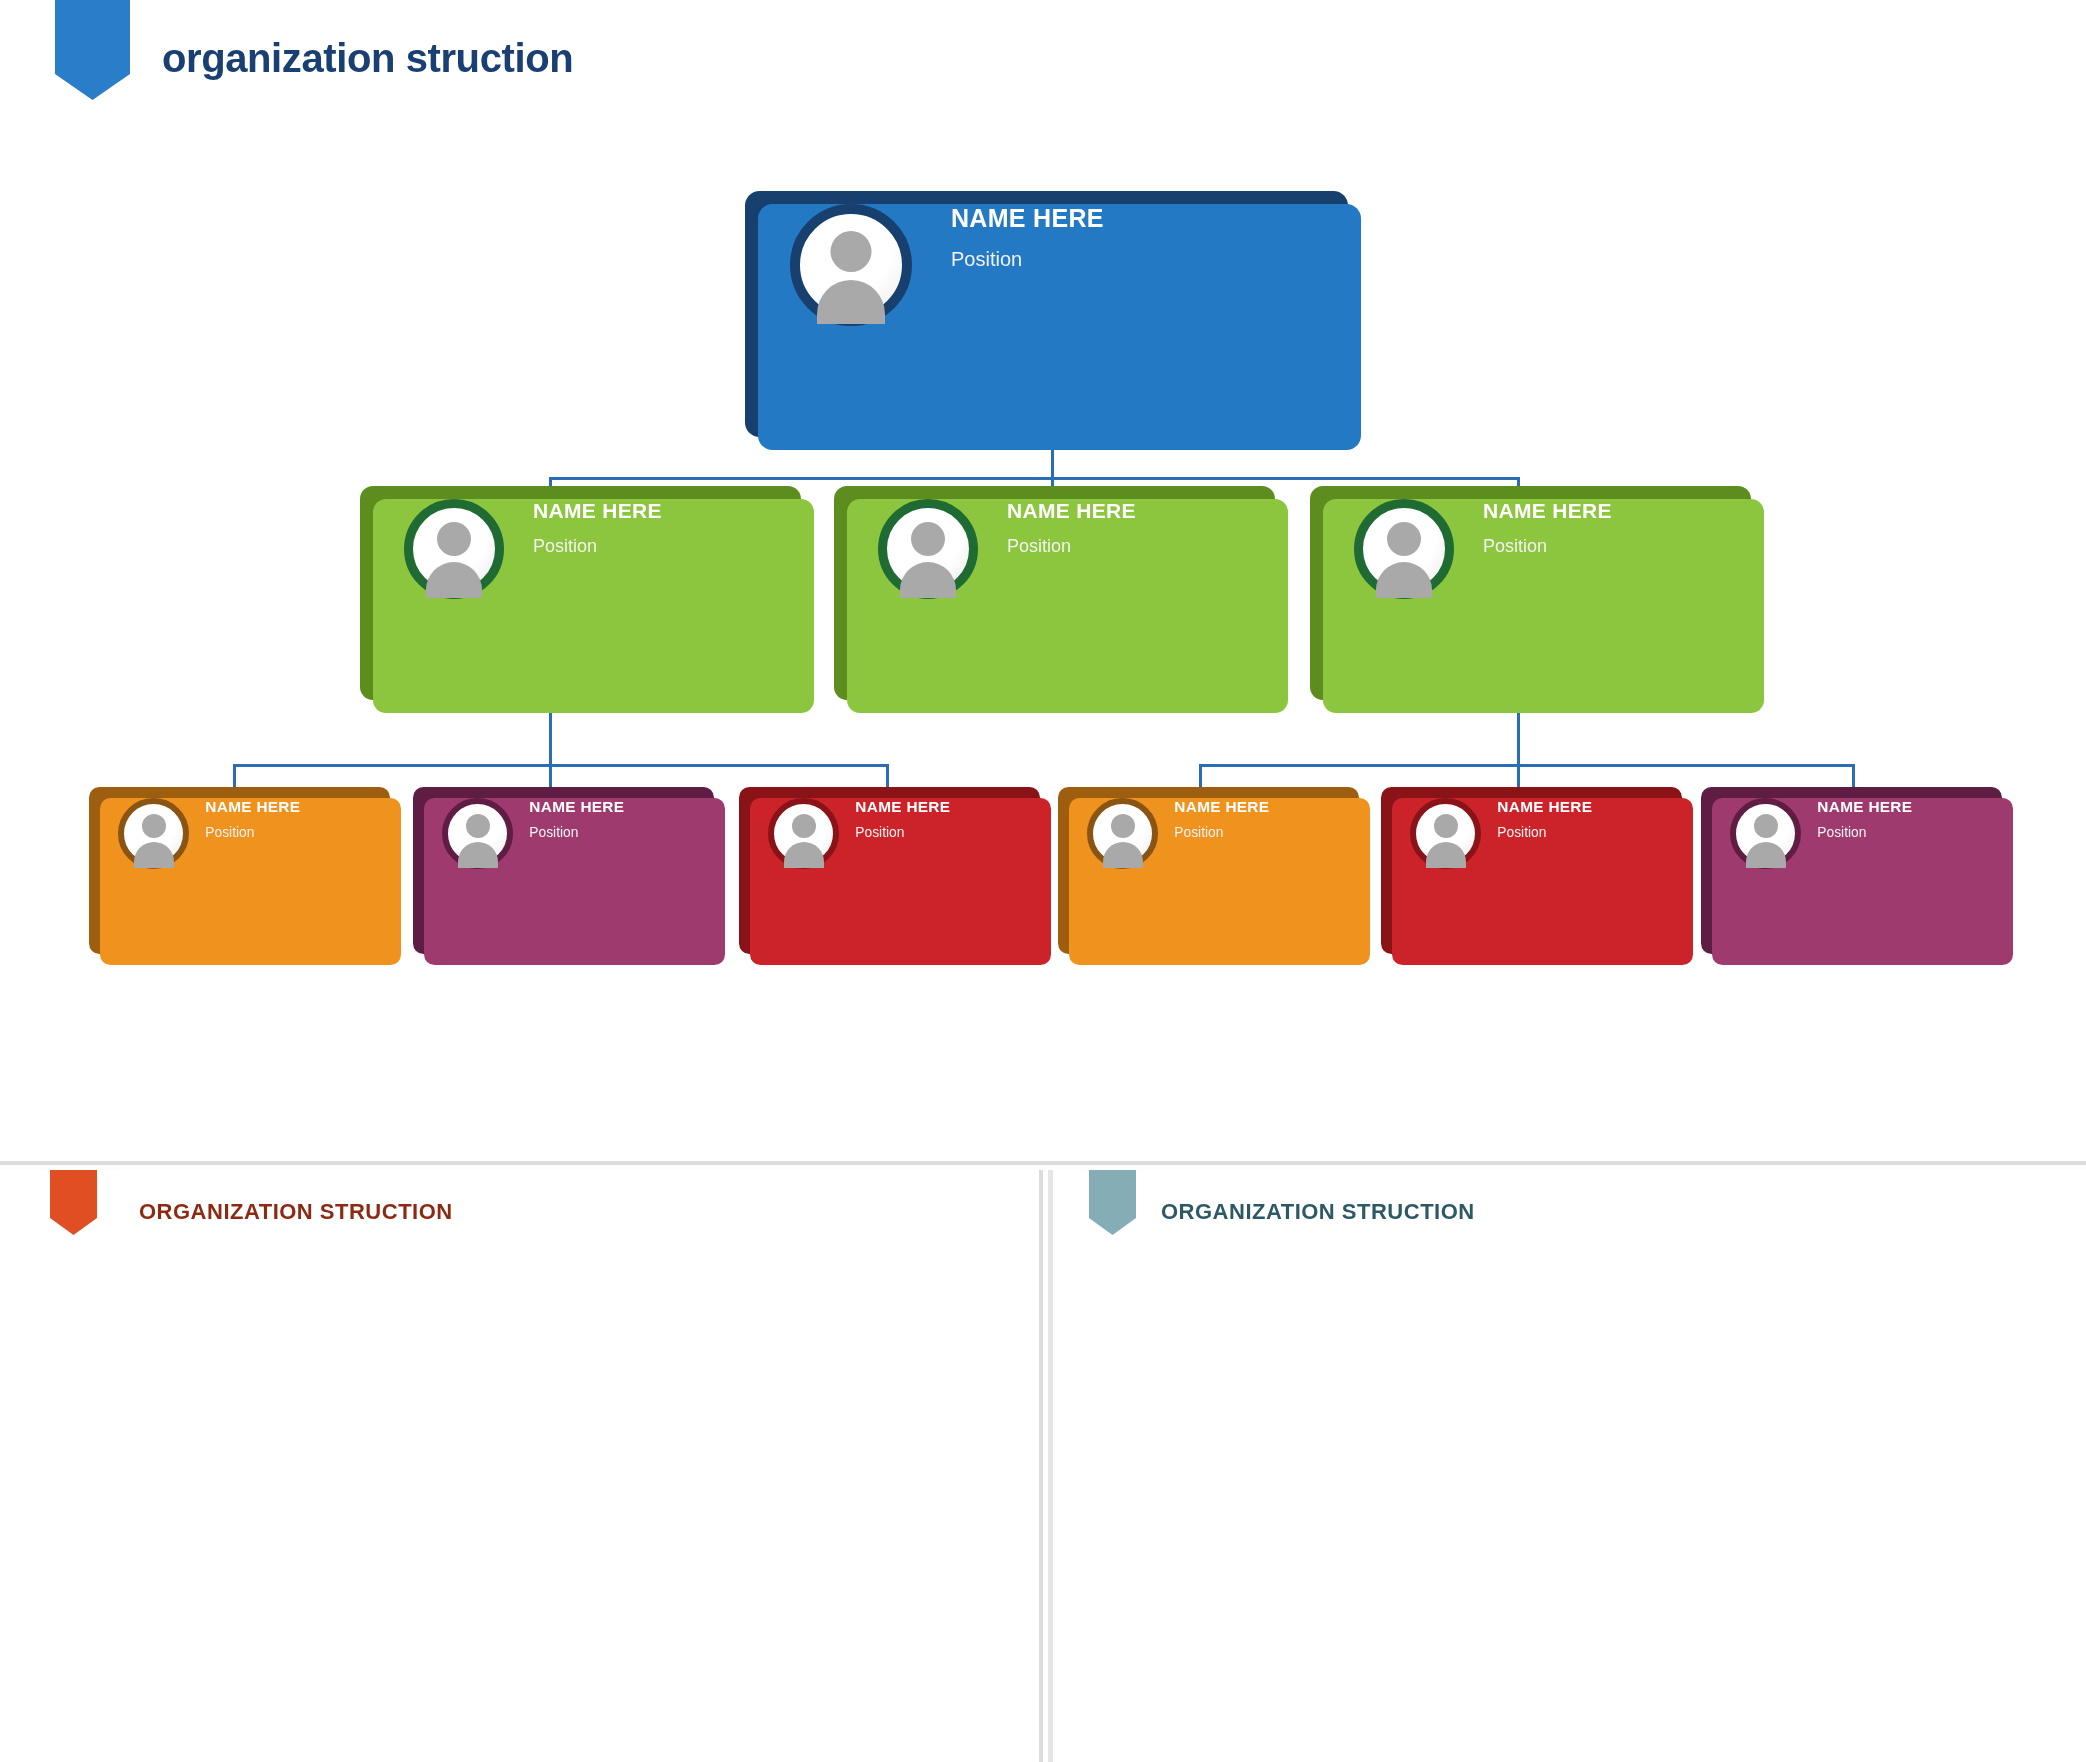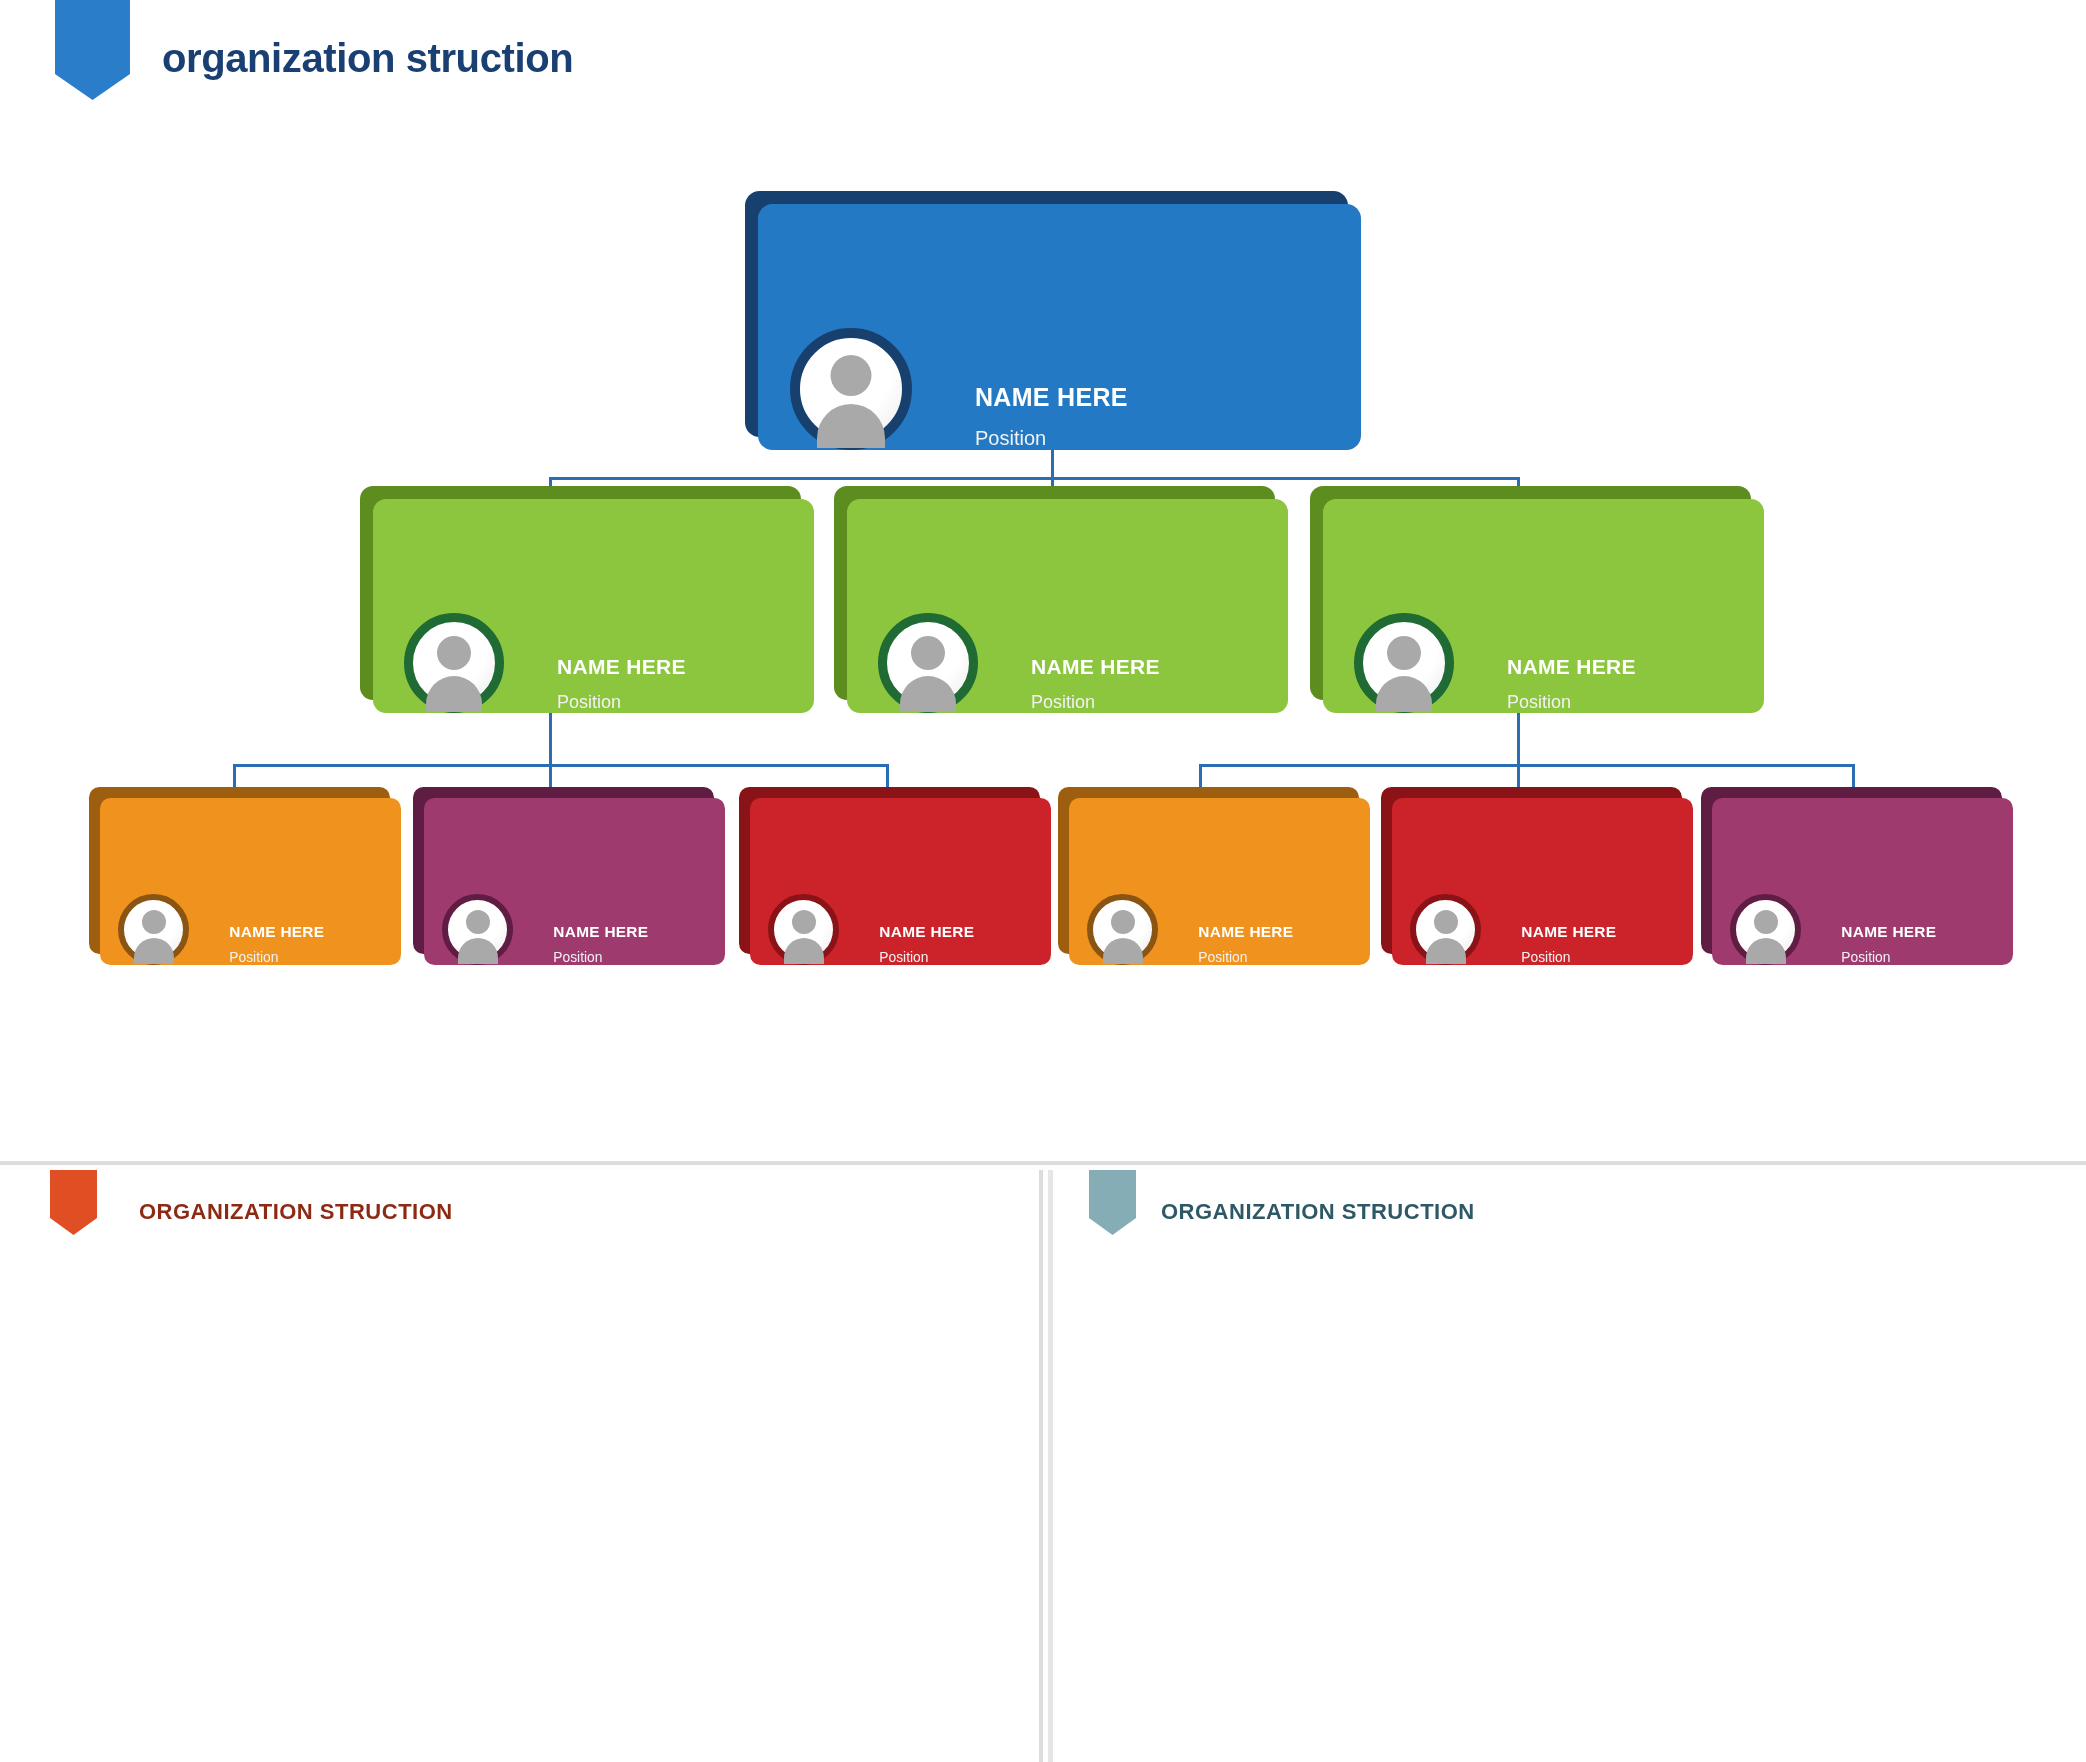--- a/index.html
+++ b/index.html
@@ -35,23 +35,22 @@
 
   
   .node { position: absolute; }
   .card-back {
     position: absolute; left: 0; top: 0;
     border-radius: 11.3px;
   }
   .card-front {
     position: absolute;
     border-radius: 11.3px;
-    display: flex; align-items: flex-end;
+    display: flex; align-items: flex-start;
     overflow: hidden;
-    gap: 24px;
   }
   .avatar {
     flex: 0 0 auto;
     border-radius: 50%;
     background: radial-gradient(circle at 38% 30%, #ffffff 55%, #e9e9e9 100%);
     position: relative;
     display: block;
   }
   .avatar .head {
     position: absolute; border-radius: 50%; background: #a9a9a9;

